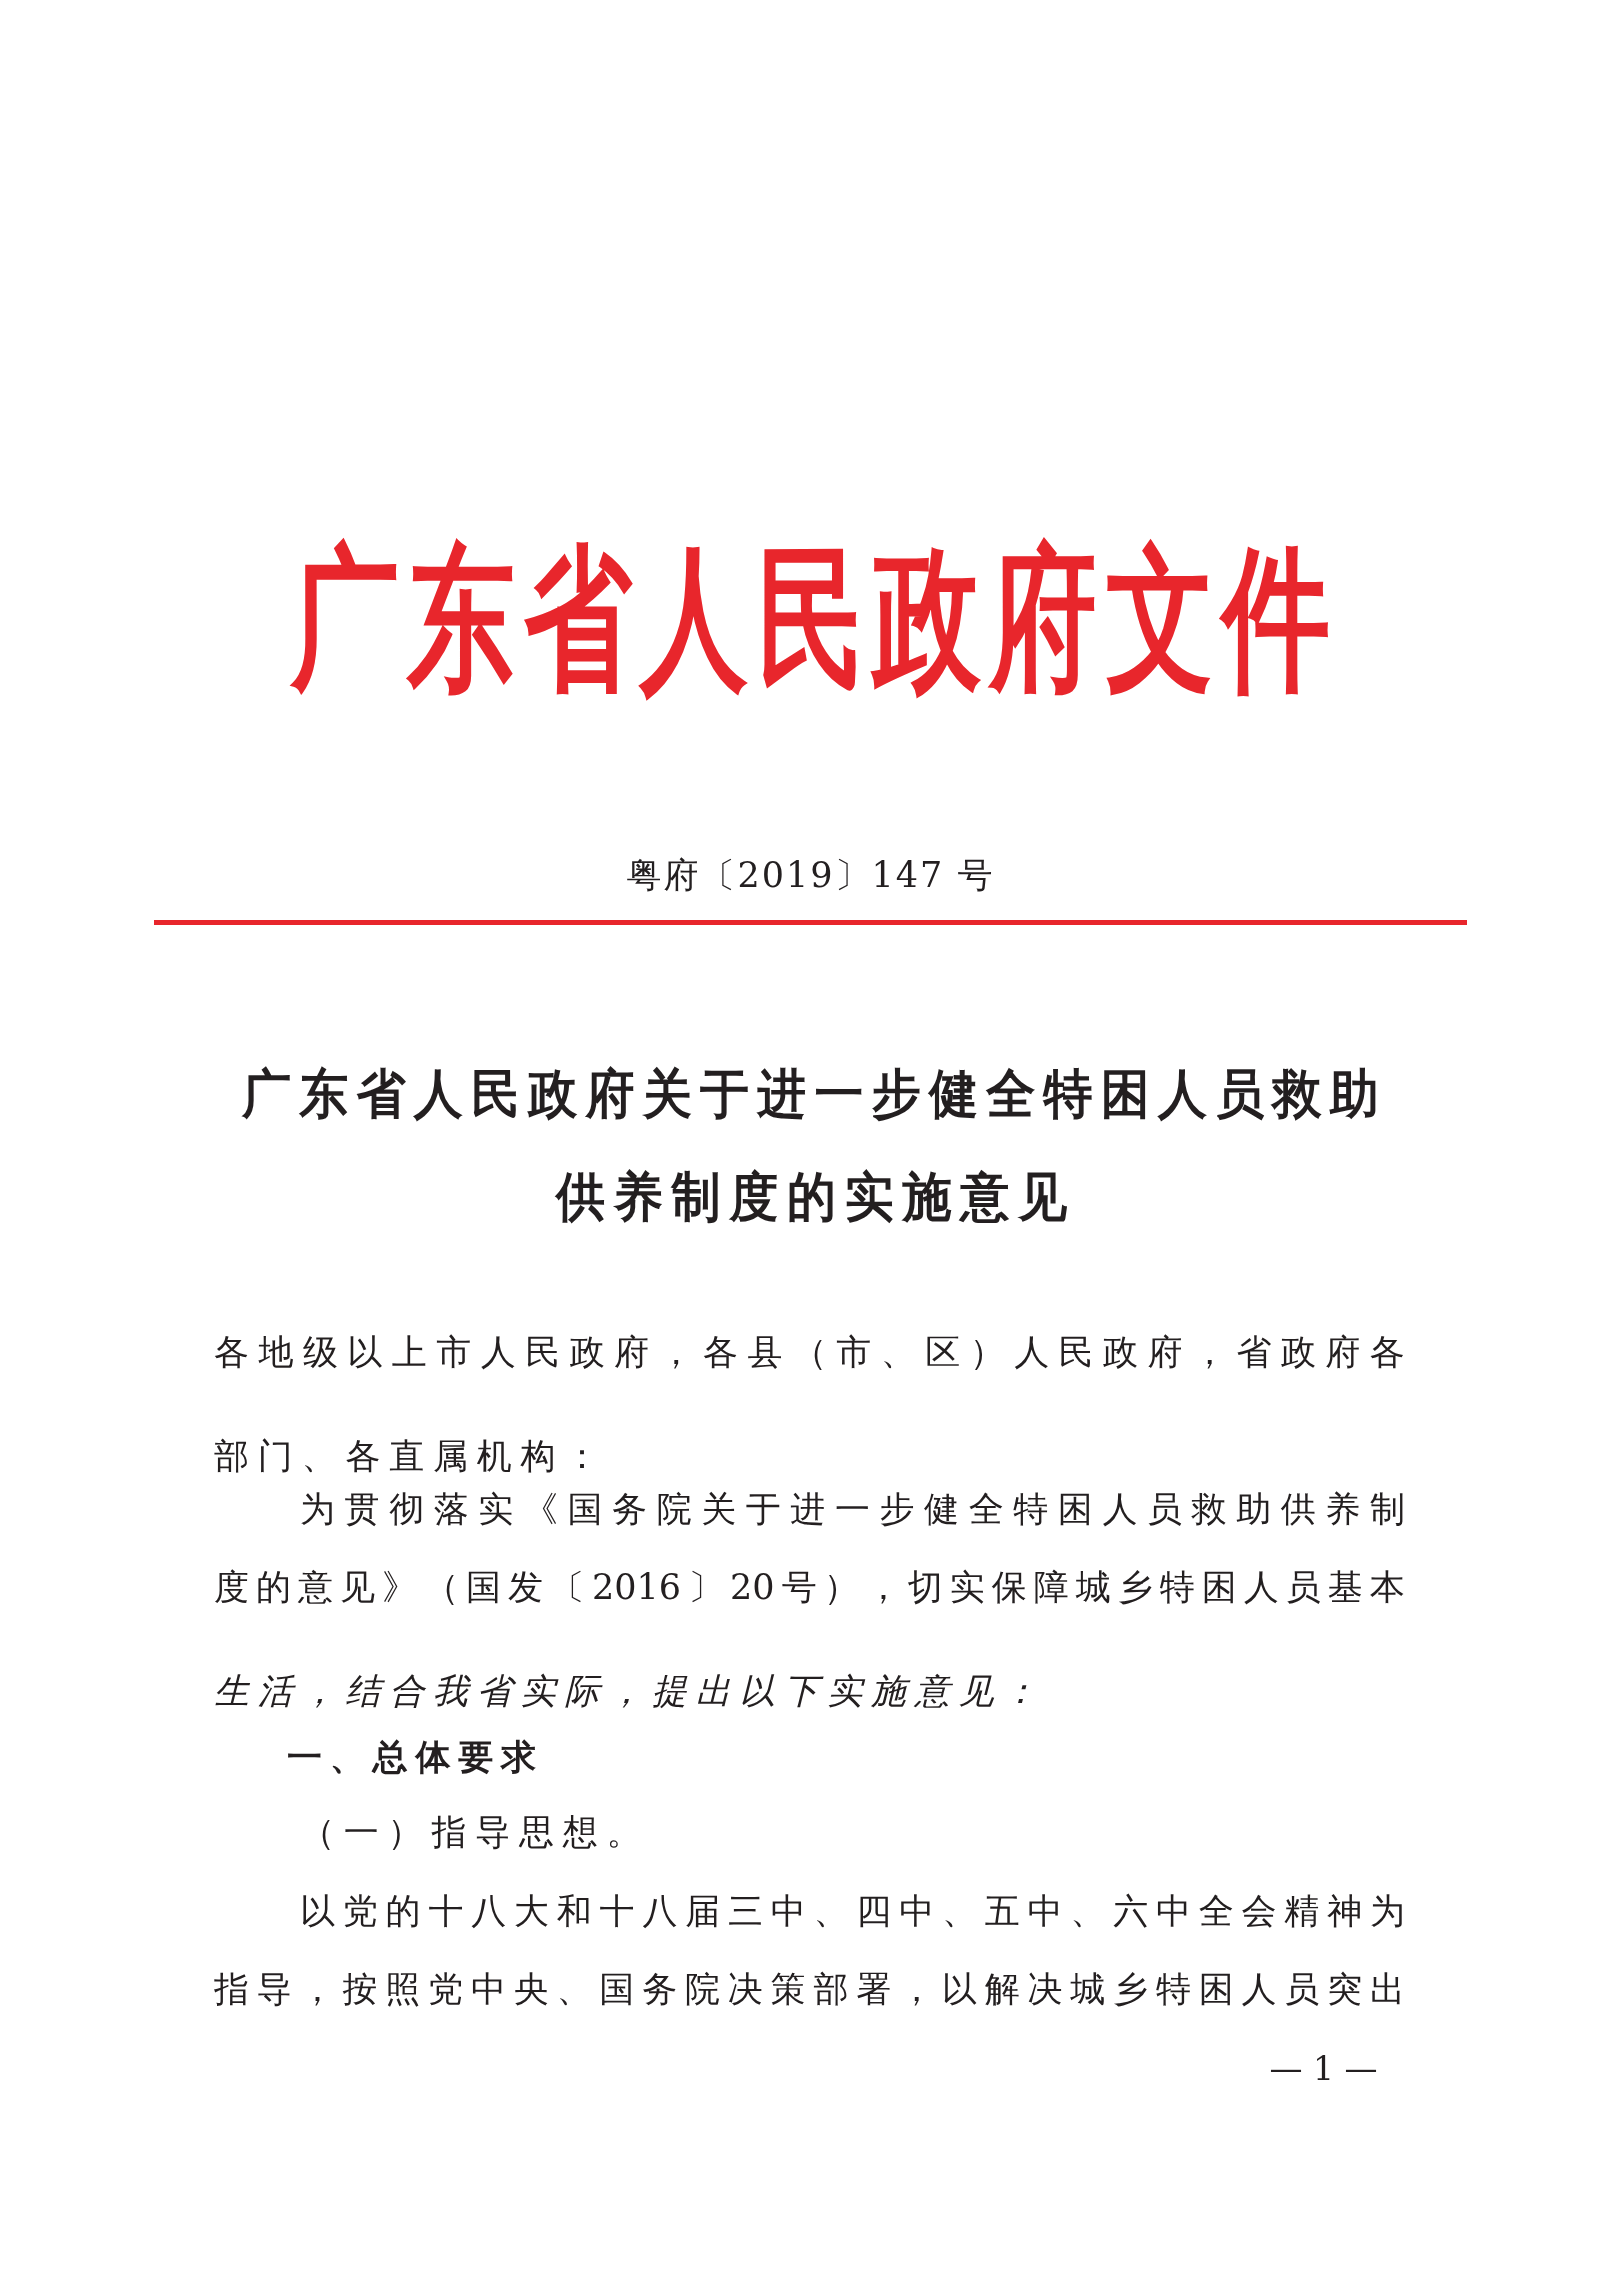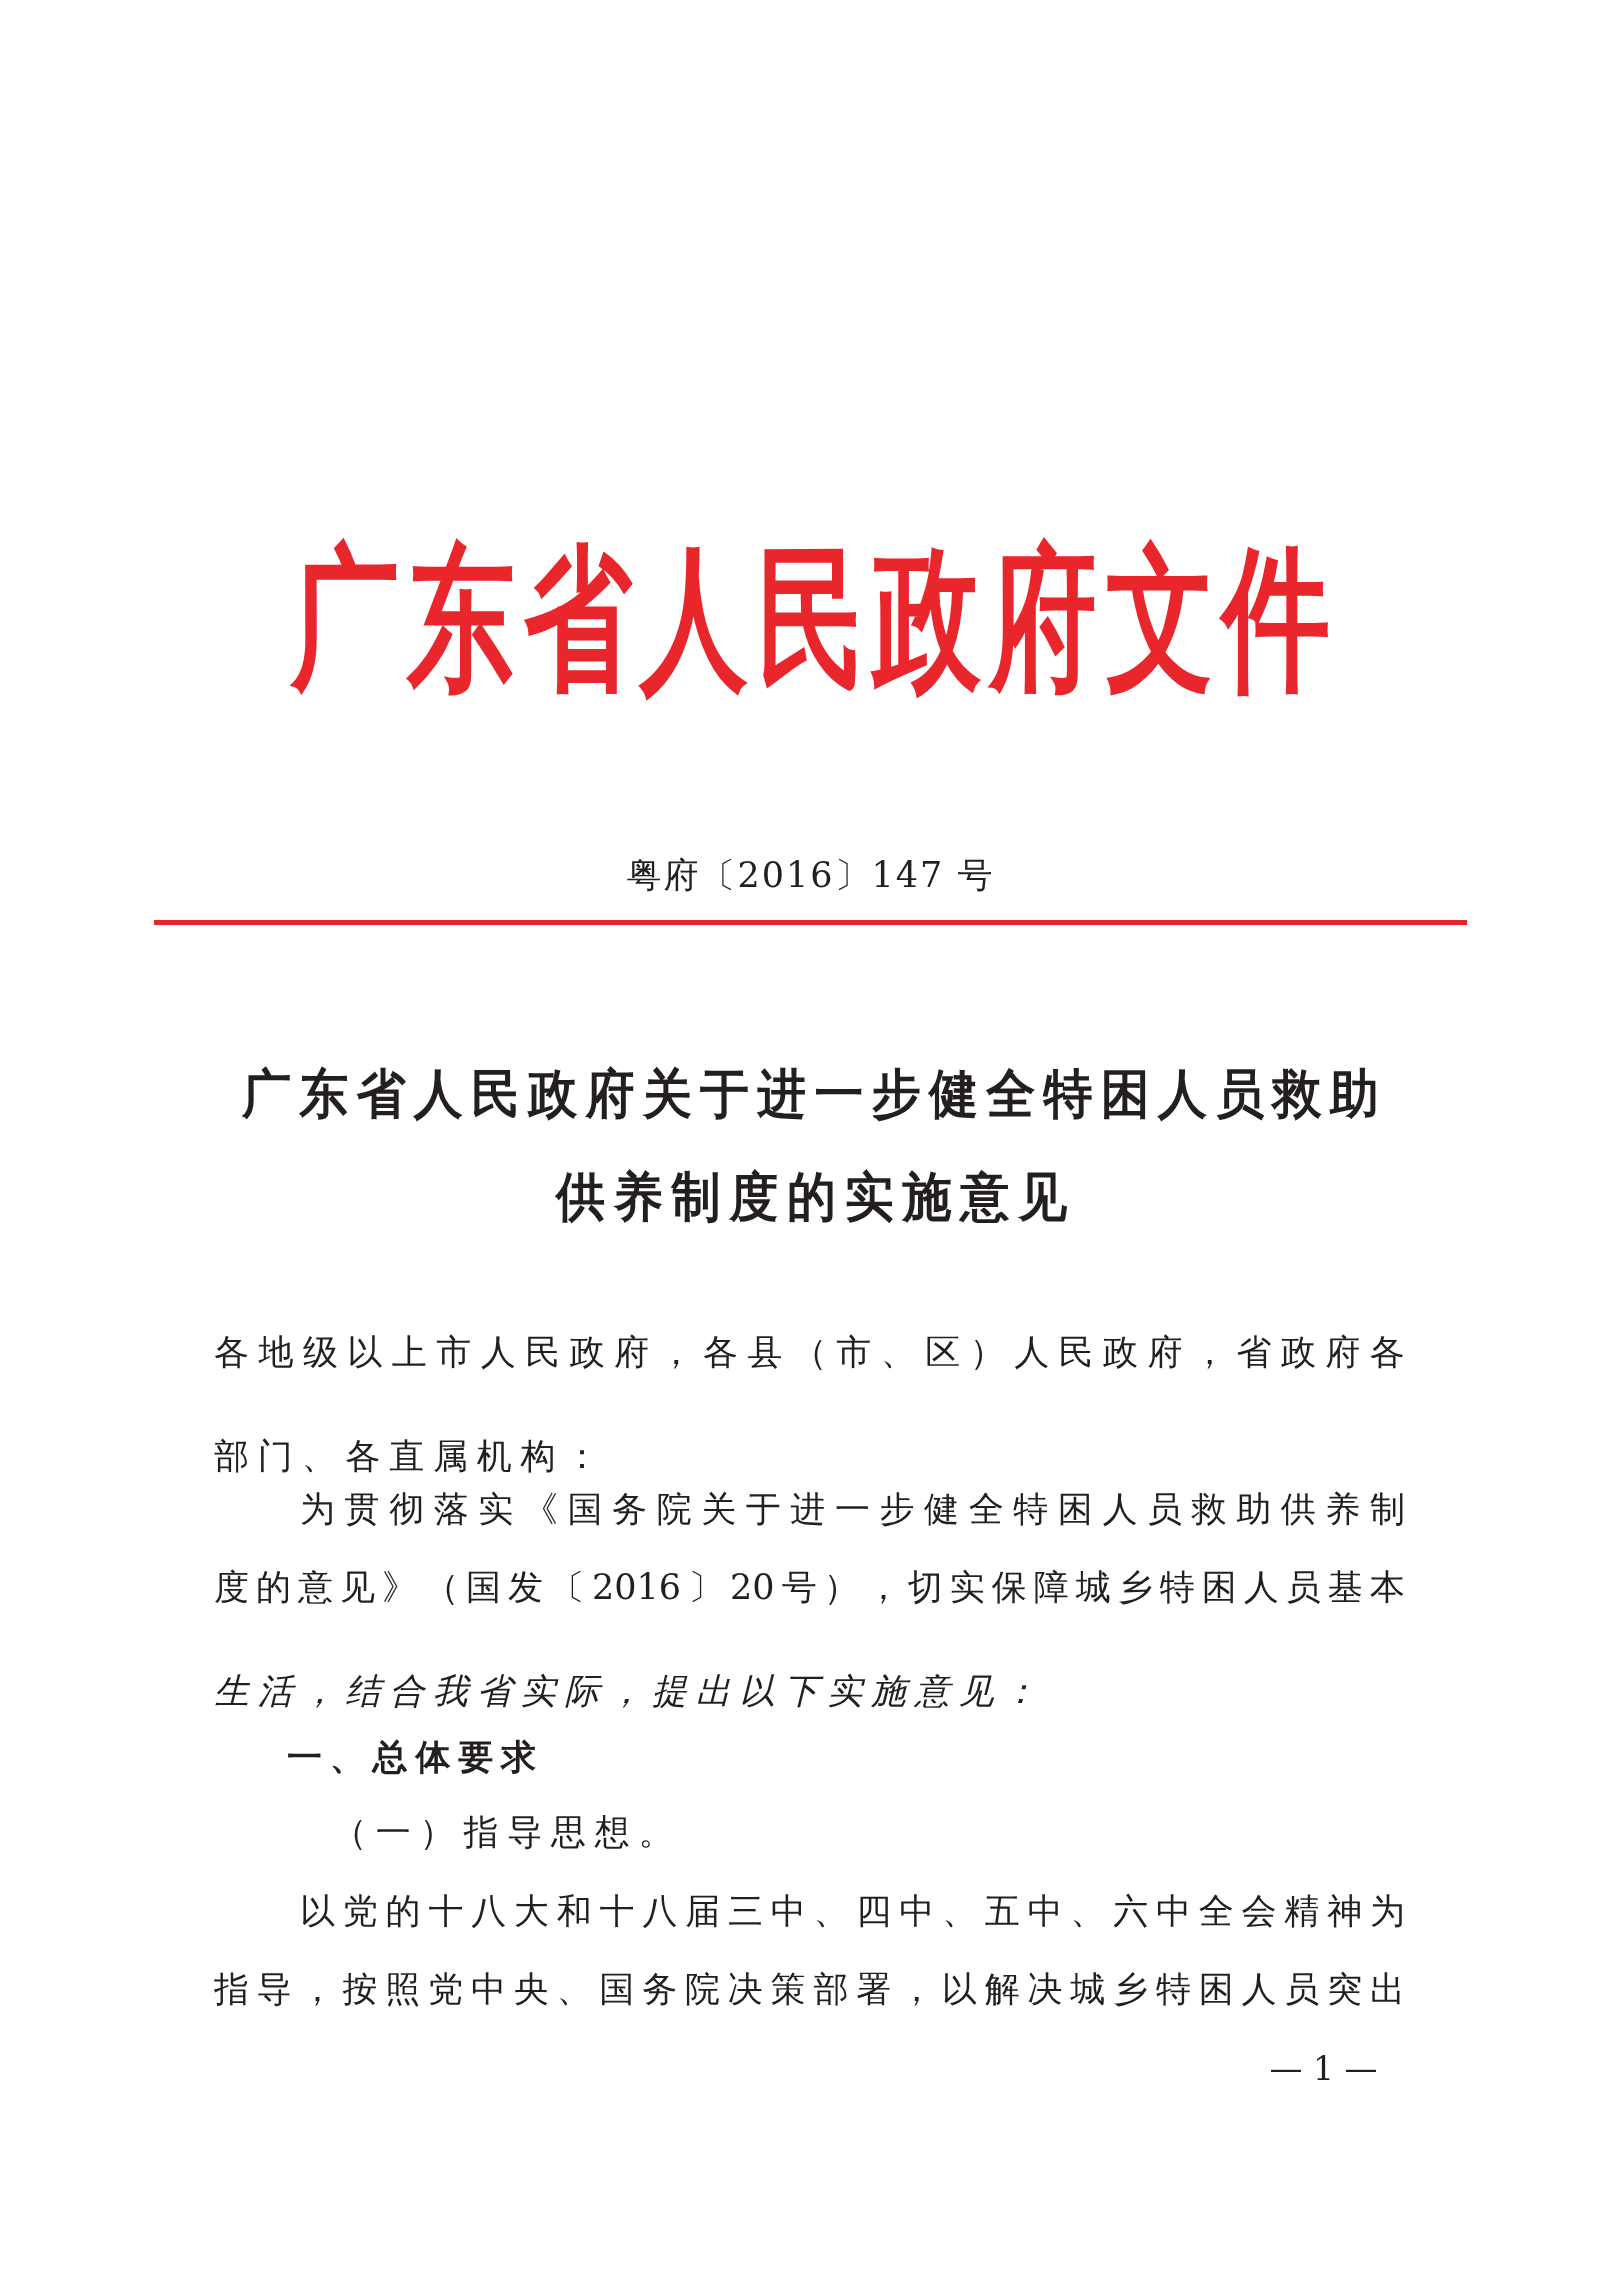--- a/index.html
+++ b/index.html
@@ -40,21 +40,21 @@
     font-family: "DejaVu Serif", "Liberation Serif", serif;
     font-size: 35px; line-height: 43px; height: 43px;
     white-space: nowrap;
   }
   .body-line.justify { display: flex; justify-content: space-between; }
   .body-line.justify span { display: inline-block; }
   .section-title {
     font-family: "DejaVu Sans", "Liberation Sans", sans-serif; font-weight: bold;
     letter-spacing: 7.8px;
   }
-  .sub-title { letter-spacing: 8.8px; margin-left: 32px; }
+  .sub-title { letter-spacing: 8.8px; }
   .spaced { letter-spacing: 8.8px; margin-top: 25px; }
 
   .page-number {
     position: absolute; left: 1257px; top: 2049px; width: 133px; height: 39px;
     color: #231f20; text-align: center;
     font-family: "DejaVu Serif", "Liberation Serif", serif;
     font-size: 33px; line-height: 39px; white-space: nowrap;
   }
 </style>
 </head>
@@ -67,21 +67,21 @@
       <span>东</span>
       <span>省</span>
       <span>人</span>
       <span>民</span>
       <span>政</span>
       <span>府</span>
       <span>文</span>
       <span>件</span>
     </div>
 
-  <div class="doc-number">粤府〔2016〕147 号</div>
+  <div class="doc-number">粤府〔2019〕147 号</div>
 
   <div class="red-rule" style="background: rgb(232, 38, 44);"></div>
 
   <div class="heading l1">
       <span>广</span>
       <span>东</span>
       <span>省</span>
       <span>人</span>
       <span>民</span>
       <span>政</span>

